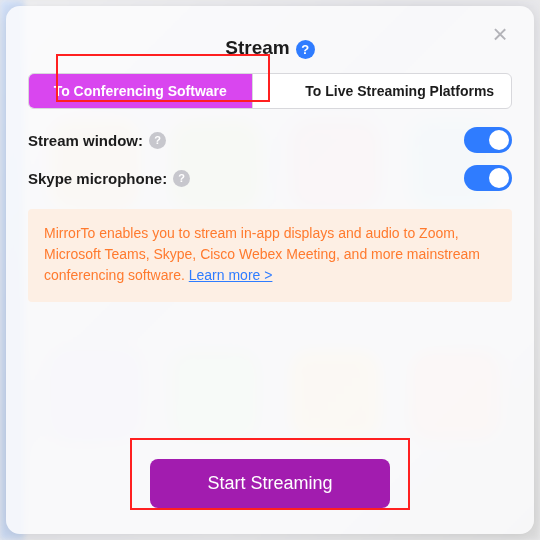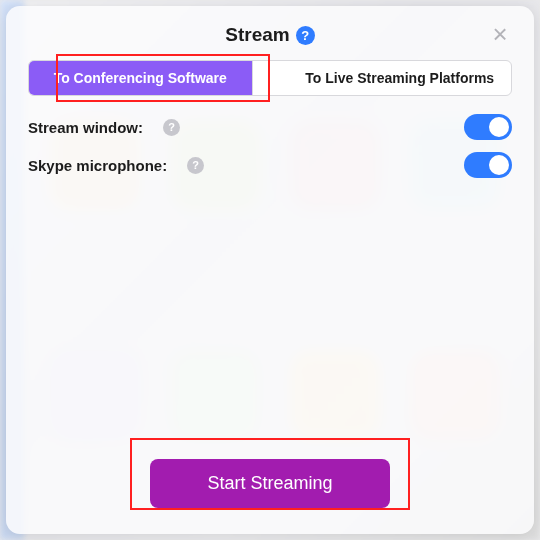--- a/index.html
+++ b/index.html
@@ -39,21 +39,21 @@
     padding:18px 22px 22px 22px;
   }
 
   .header {
     position:relative;
     text-align:center;
     margin-bottom:14px;
   }
   .title {
     font-size:19px; font-weight:700; color:#1c1c1c;
-    display:inline-flex; align-items:center; gap:6px;
+    display:inline-flex; align-items:flex-end; gap:6px;margin-top:13px;
   }
   .help-badge {
     width:19px; height:19px; border-radius:50%;
     background:#2f7cff; color:#fff;
     display:inline-flex; align-items:center; justify-content:center;
     font-size:13px; font-weight:700;
   }
   .close-x {
     position:absolute; right:0; top:0;
     width:24px; height:24px; color:#b3b3b8; cursor:pointer;
@@ -63,28 +63,28 @@
   .tabs {
     display:flex; width:100%;
     border:1px solid #d8d8dc; border-radius:6px; overflow:hidden;
     background:#fff;
     margin-bottom:18px;
   }
   .tab {
     flex:1; text-align:center; padding:9px 8px;
     font-size:14px; font-weight:600; color:#1c1c1c; cursor:pointer;
   }
-  .tab.active { background:#8b5cf6; color:#fff; }
+  .tab.active { background:#d946ef; color:#fff; }
   .tab + .tab { border-left:1px solid #d8d8dc;padding-left:44px; }
 
   .row {
     display:flex; align-items:center; justify-content:space-between;
     margin:12px 0;
   }
-  .row-label { display:flex; align-items:center; gap:20px; font-size:15px; font-weight:600; color:#1c1c1c; }
+  .row-label { display:flex; align-items:center; gap:6px; font-size:15px; font-weight:600; color:#1c1c1c; }
   .help-dot { width:17px; height:17px; border-radius:50%; background:#c7c7cd; color:#fff;
               display:inline-flex; align-items:center; justify-content:center;
               font-size:11px; font-weight:700; }
 
   .toggle { width:48px; height:26px; border-radius:13px; background:#2f7cff; position:relative; cursor:pointer; }
   .toggle .knob { position:absolute; right:3px; top:3px; width:20px; height:20px; border-radius:50%; background:#fff; }
 
   .info-box {
     margin-top:18px;
     background:#fdefe4;
@@ -150,20 +150,24 @@
   <div class="row">
     <div class="row-label">
       <span>Skype microphone:</span>
       <span class="help-dot">?</span>
     </div>
     <div class="toggle">
         <div class="knob"></div>
       </div>
   </div>
 
+  <div class="info-box">
+    <span>MirrorTo enables you to stream in-app displays and audio to Zoom, Microsoft Teams, Skype, Cisco Webex Meeting, and more mainstream conferencing software. </span>
+    <a>Learn more &gt;</a>
+  </div>
 
   <div class="cta-wrap">
     <div class="cta">Start Streaming</div>
   </div>
 
 </div>
 
 <div class="annot annot1"></div>
 <div class="annot annot2"></div>
 

